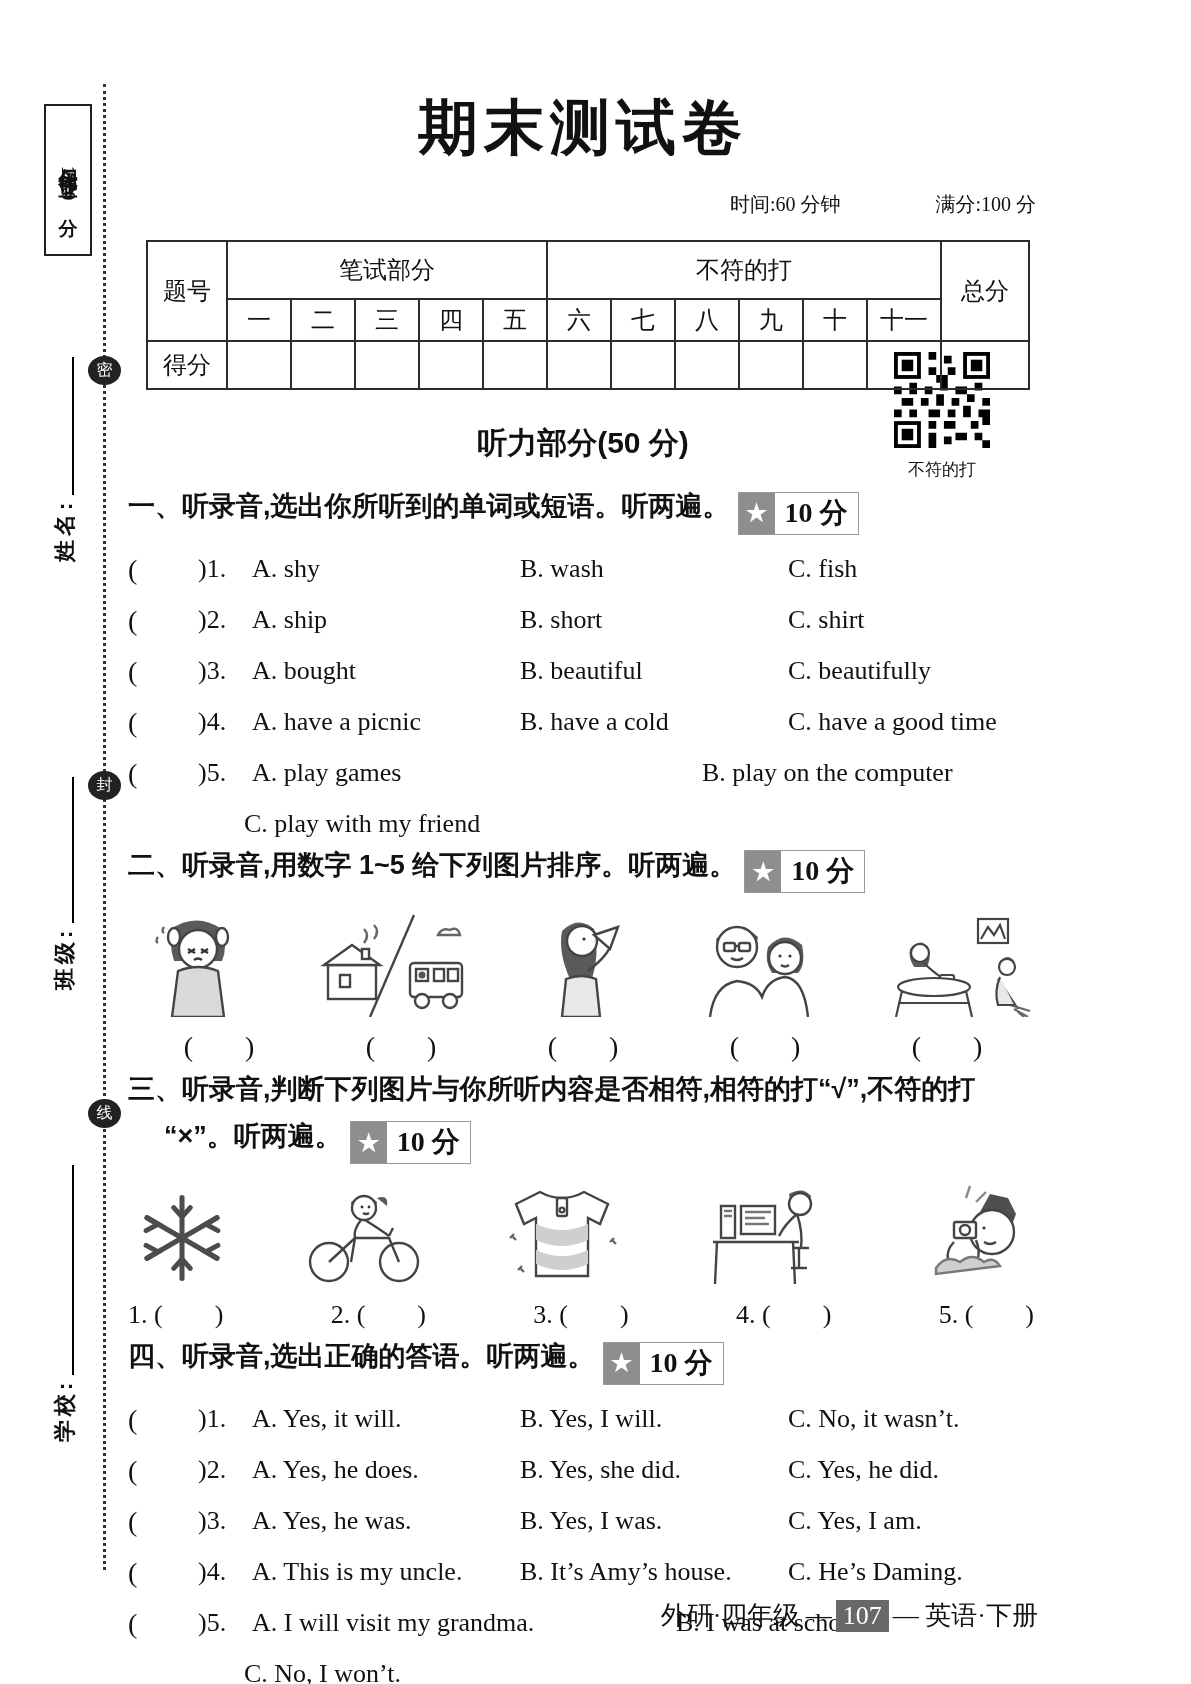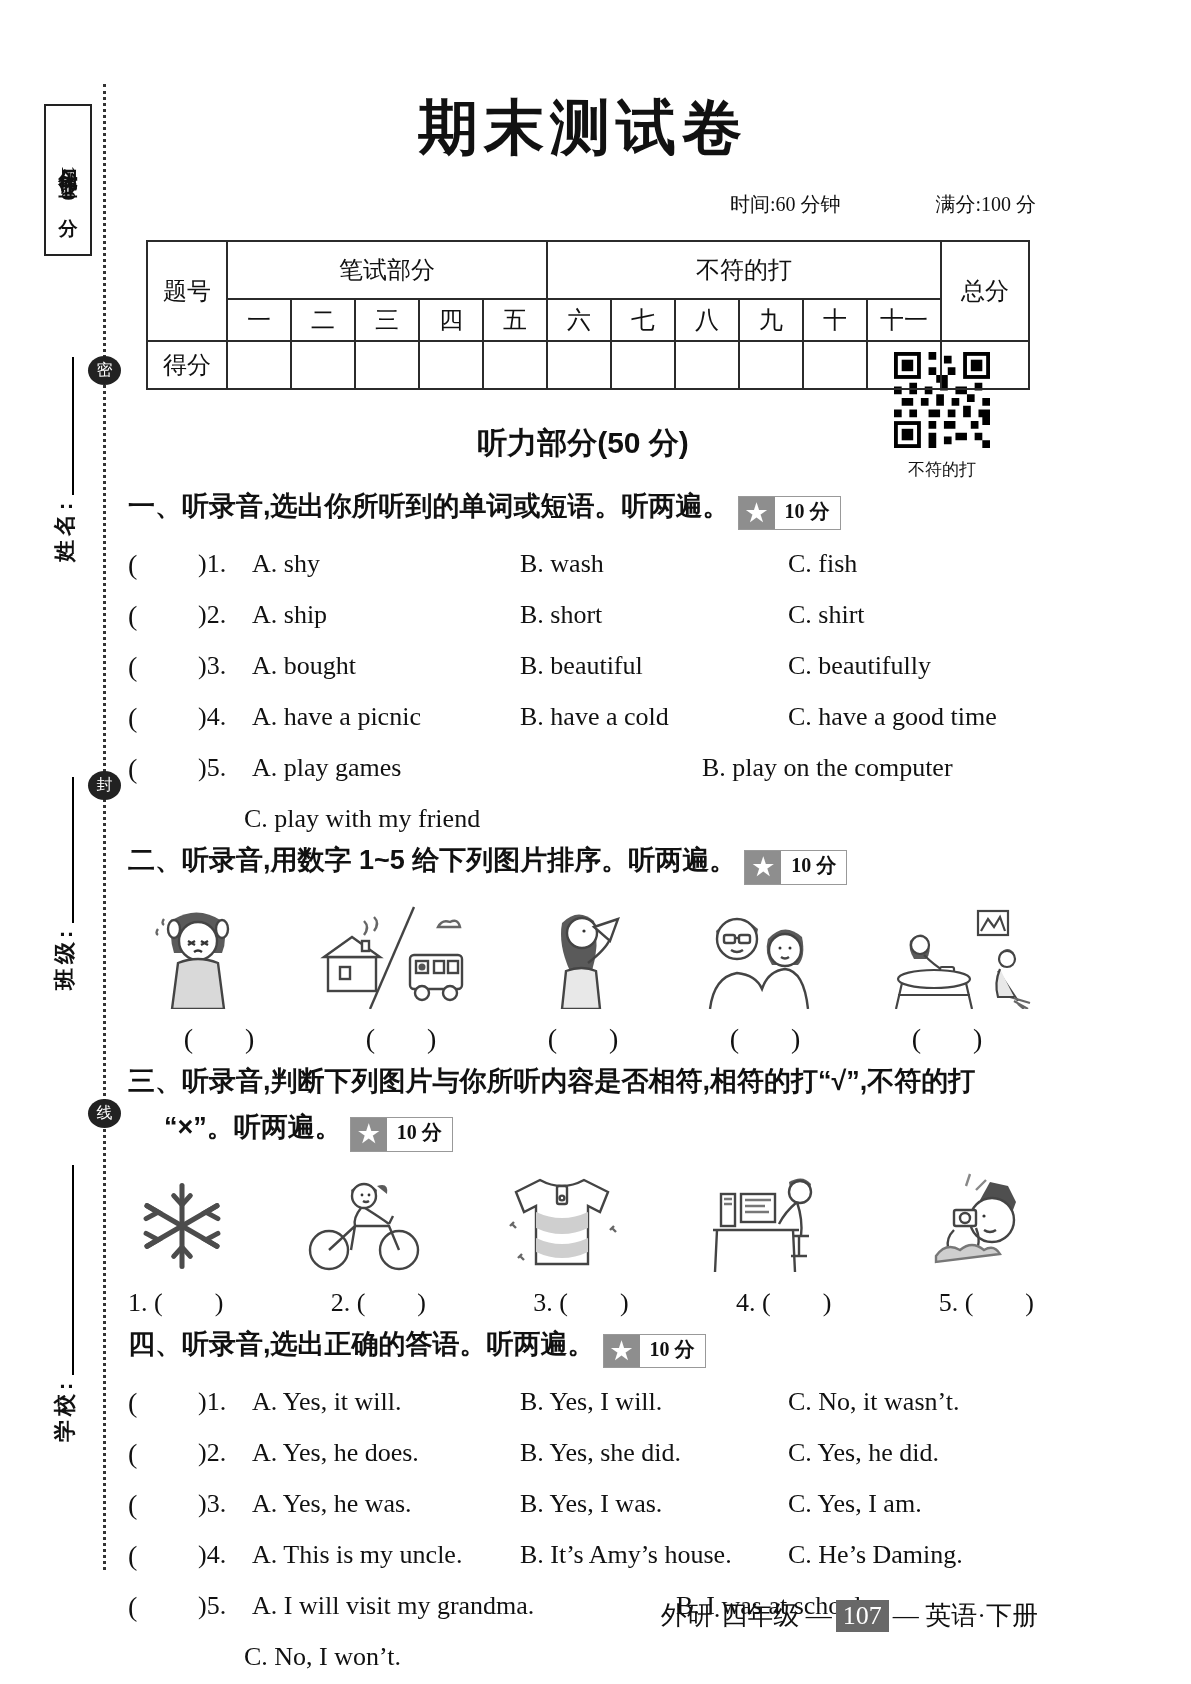--- a/index.html
+++ b/index.html
@@ -37,21 +37,21 @@
   table.score .h1 { height:58px; }
   table.score .h2 { height:42px; }
   table.score .h3 { height:48px; }
 
   .listen-heading { text-align:center; font-size:30px; font-weight:bold; margin:33px 0 24px; }
 
   .pts-badge { display:inline-flex; align-items:stretch; border:1px solid #999;
     vertical-align:-6px; margin-left:8px; }
   .pts-badge .star { width:36px; background:#8e8e8e; color:#fff; font-size:24px;
     display:flex; align-items:center; justify-content:center; }
-  .pts-badge .val { padding:1px 10px 2px; font-size:20px; font-family:"Liberation Serif", serif;
+  .pts-badge .val { padding:1px 10px 2px; font-size:28px; font-family:"Liberation Serif", serif;
     background:#fff; }
 
   .part-title { font-size:27px; font-weight:bold; line-height:1.35; }
   .part-title.cont { margin-left:36px; }
 
   .qrow { display:grid; grid-template-columns:70px 54px 268px 268px auto;
     font-size:26px; margin-top:19px; font-family:"Liberation Serif", serif; }
   .qrow.wideA { grid-template-columns:70px 54px 450px auto; }
   .qrow.wideA4 { grid-template-columns:70px 54px 424px auto; }
   .qrow .open { font-size:28px; }

